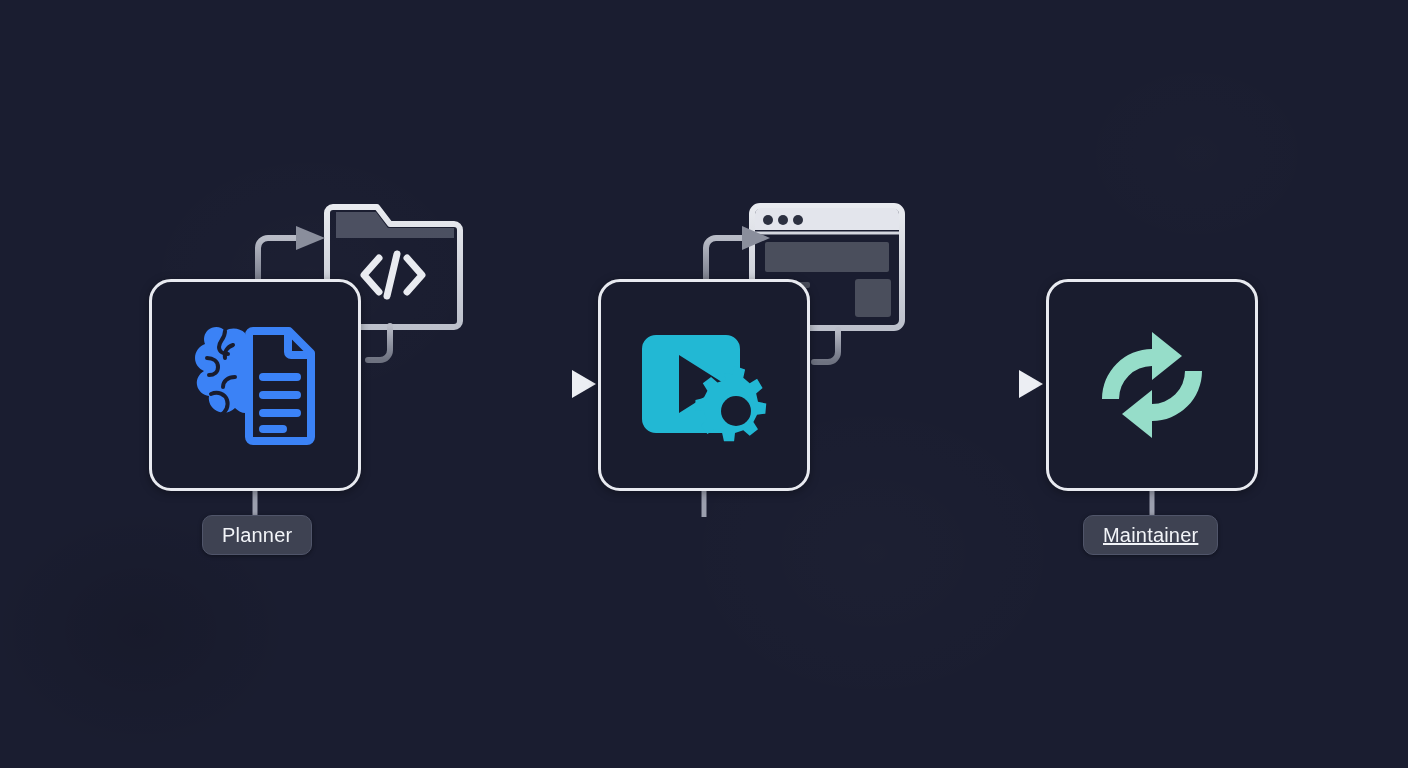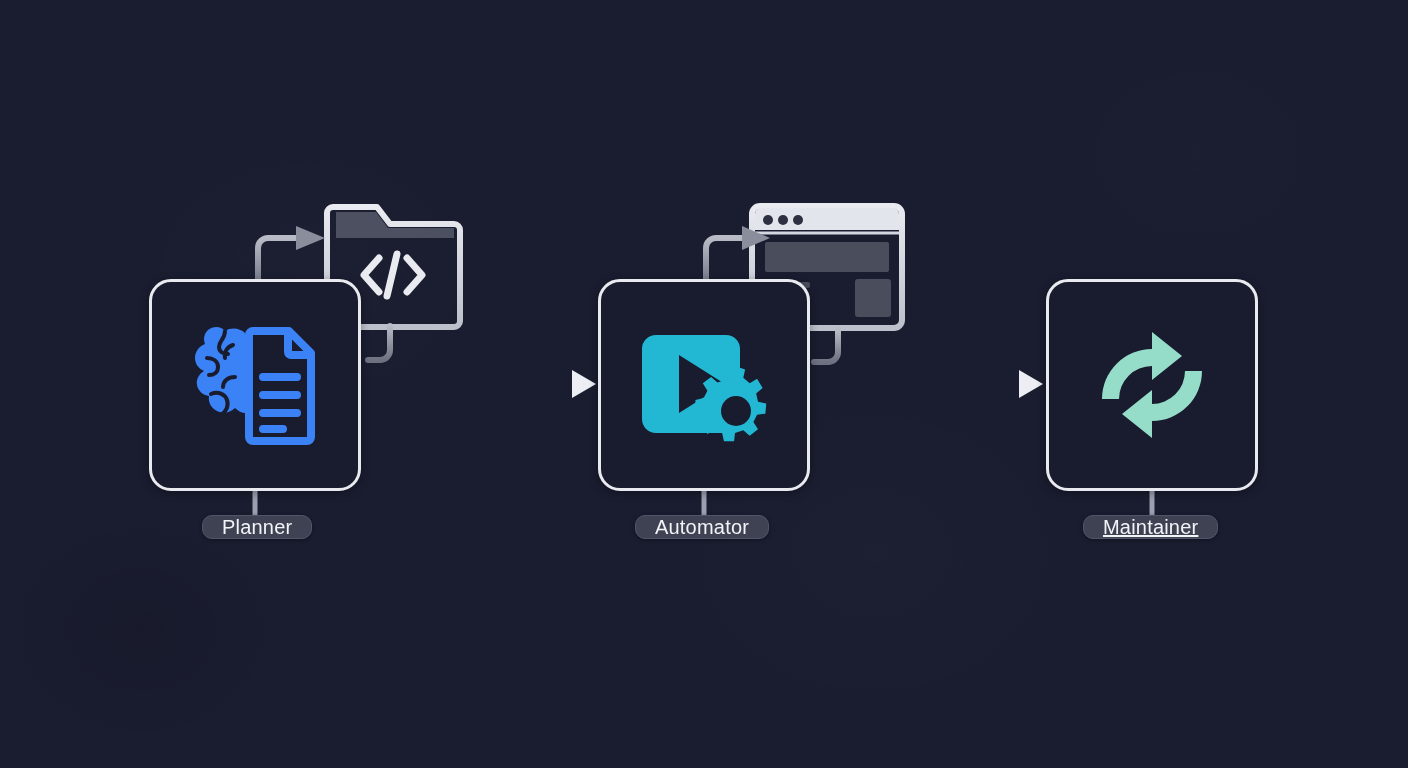--- a/index.html
+++ b/index.html
@@ -62,21 +62,21 @@
   #node-planner    { left: 149px; top: 279px; }
   #node-automator  { left: 598px; top: 279px; }
   #node-maintainer { left: 1046px; top: 279px; }
 
   .node-glyph { width: 140px; height: 140px; display:block; }
 
   
   .node-label-pill {
     position: absolute;
     z-index: 4;
-    height: 24px;
+    height: 40px;
     padding: 0 19px;
     border-radius: 10px;
     background: #3e4252;
     border: 1px solid #4d out;
     display: flex;
     align-items: center;
     justify-content: flex-start;
     color: #f2f4f8;
     font-size: 20px;
     letter-spacing: 0.2px;
@@ -257,21 +257,18 @@
                  v-14
                  l-30 24 l30 24 z" transform="translate(0,-14)"></path>
       </g>
     </svg>
   </div>
 
   <div class="node-label-pill" id="label-planner">
     <span>Planner</span>
   </div>
 
-  <div class="node-label-pill" id="label-automator">
-    <span>Automator</span>
-  </div>
 
   <div class="node-label-pill" id="label-maintainer">
     <span>Maintainer</span>
   </div>
 
 </div>
 
 </body></html>

